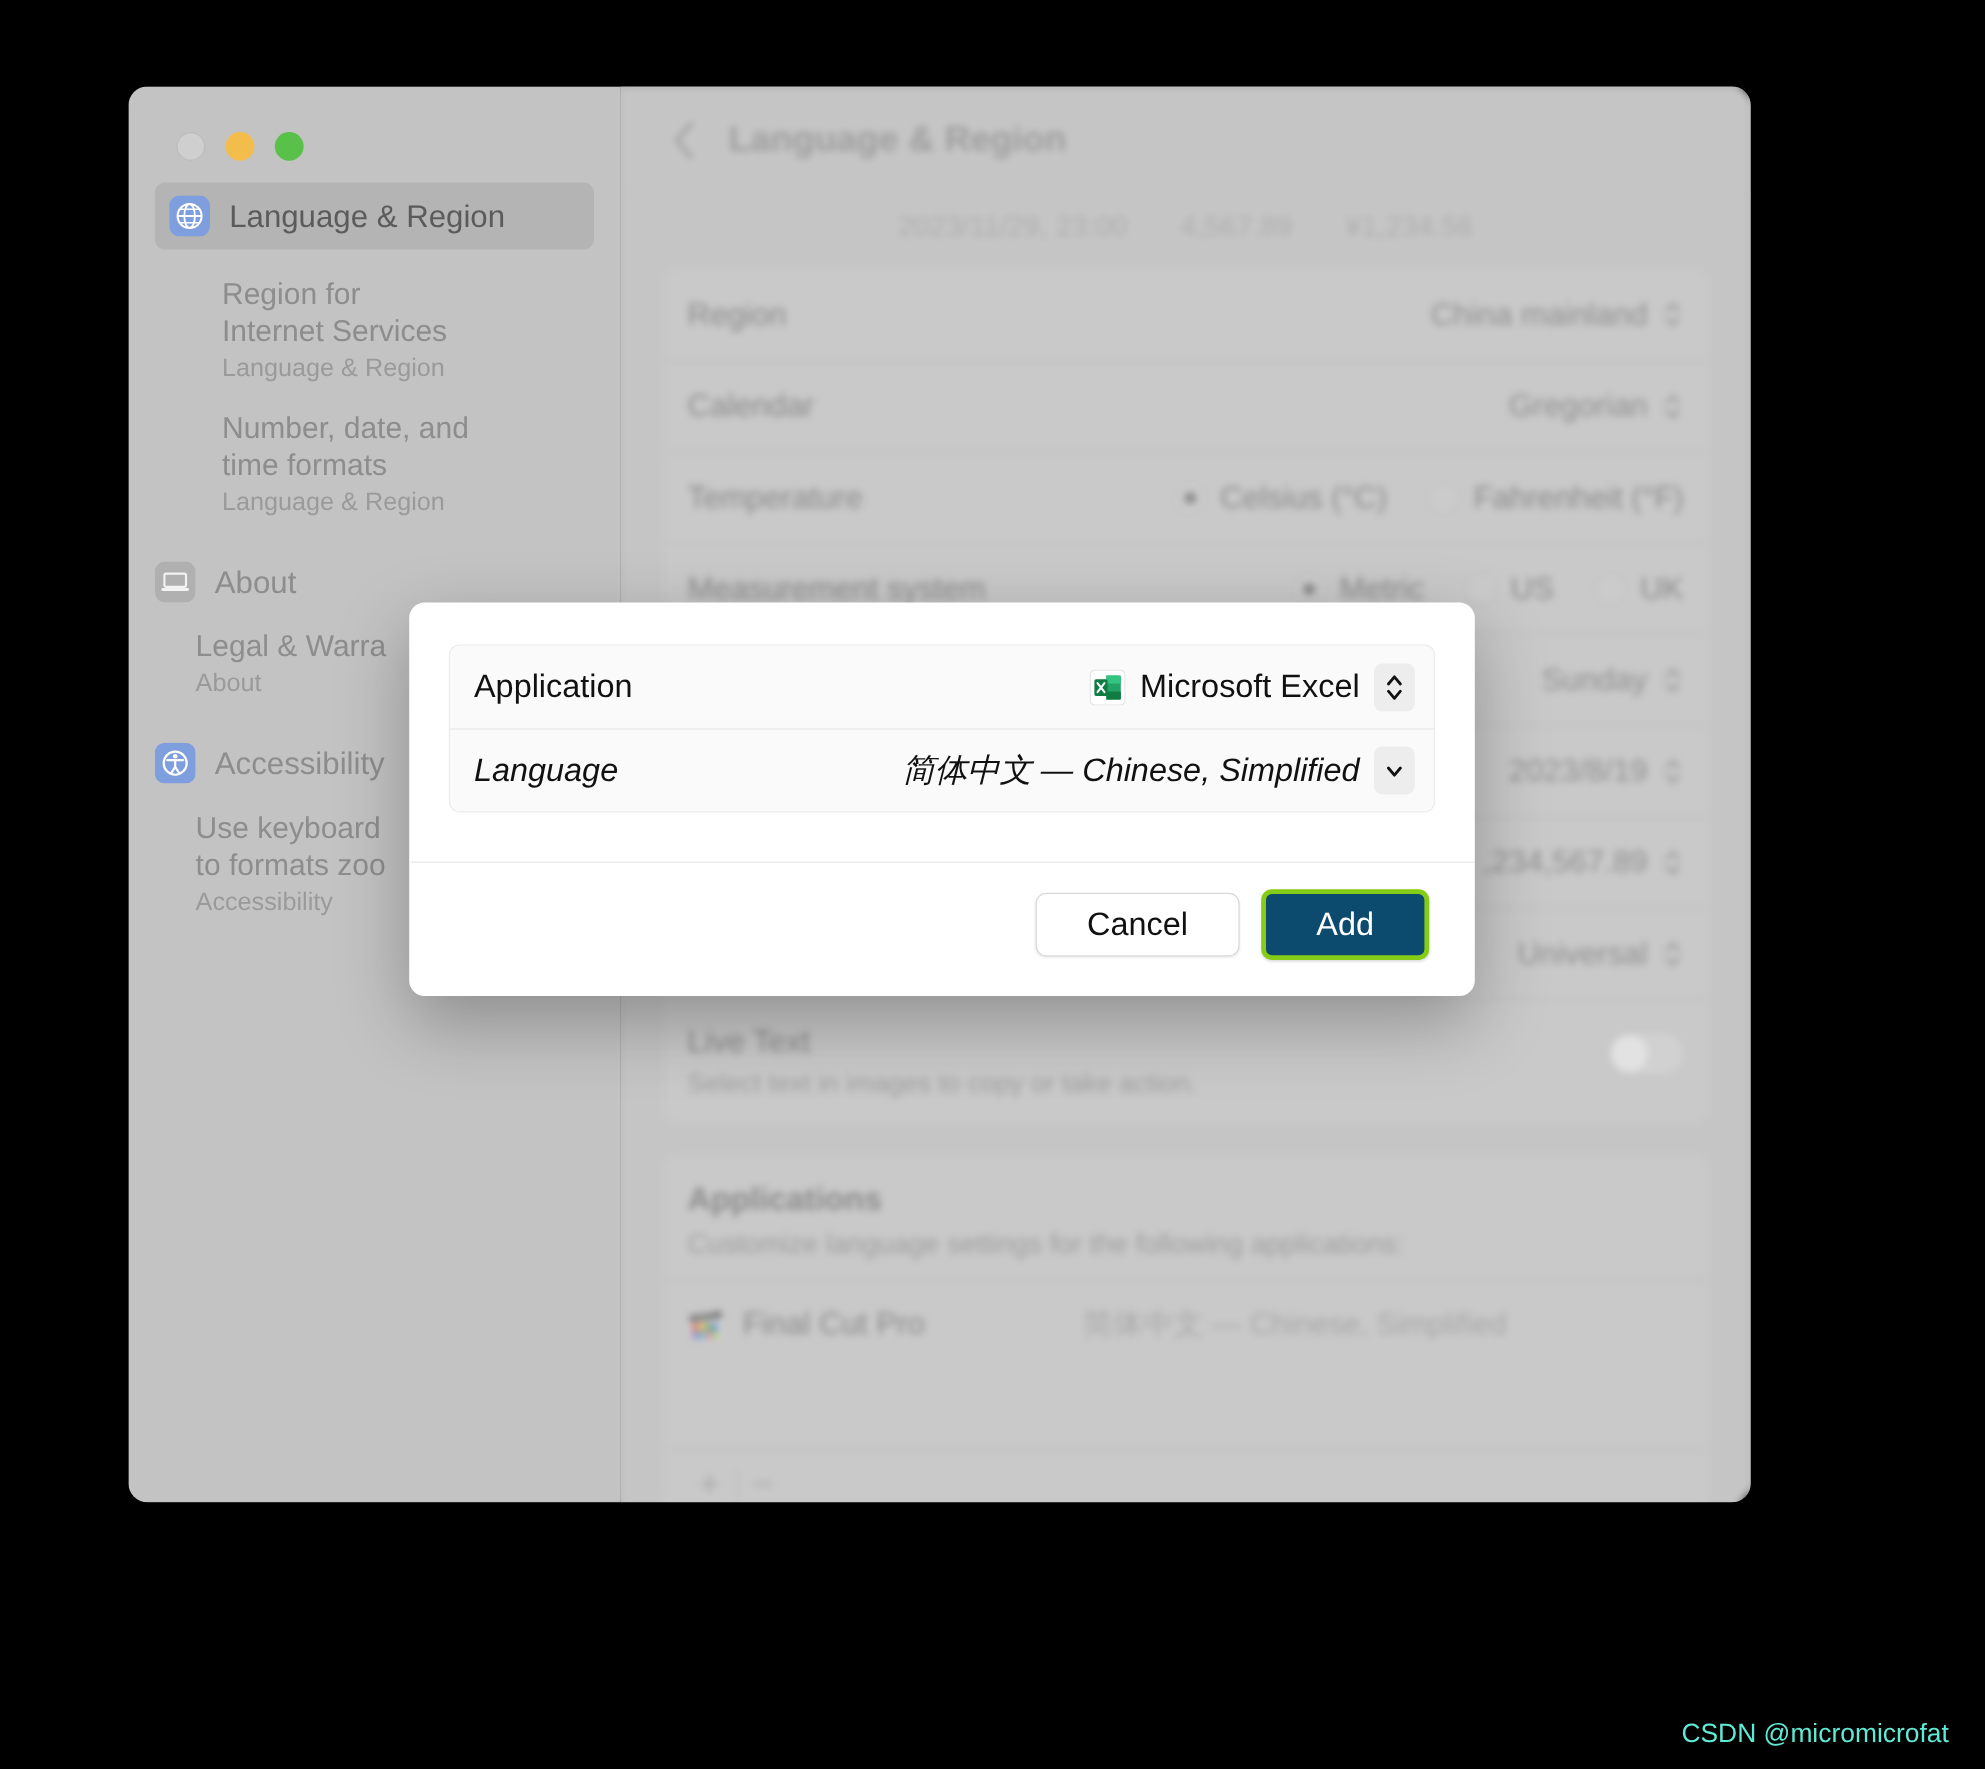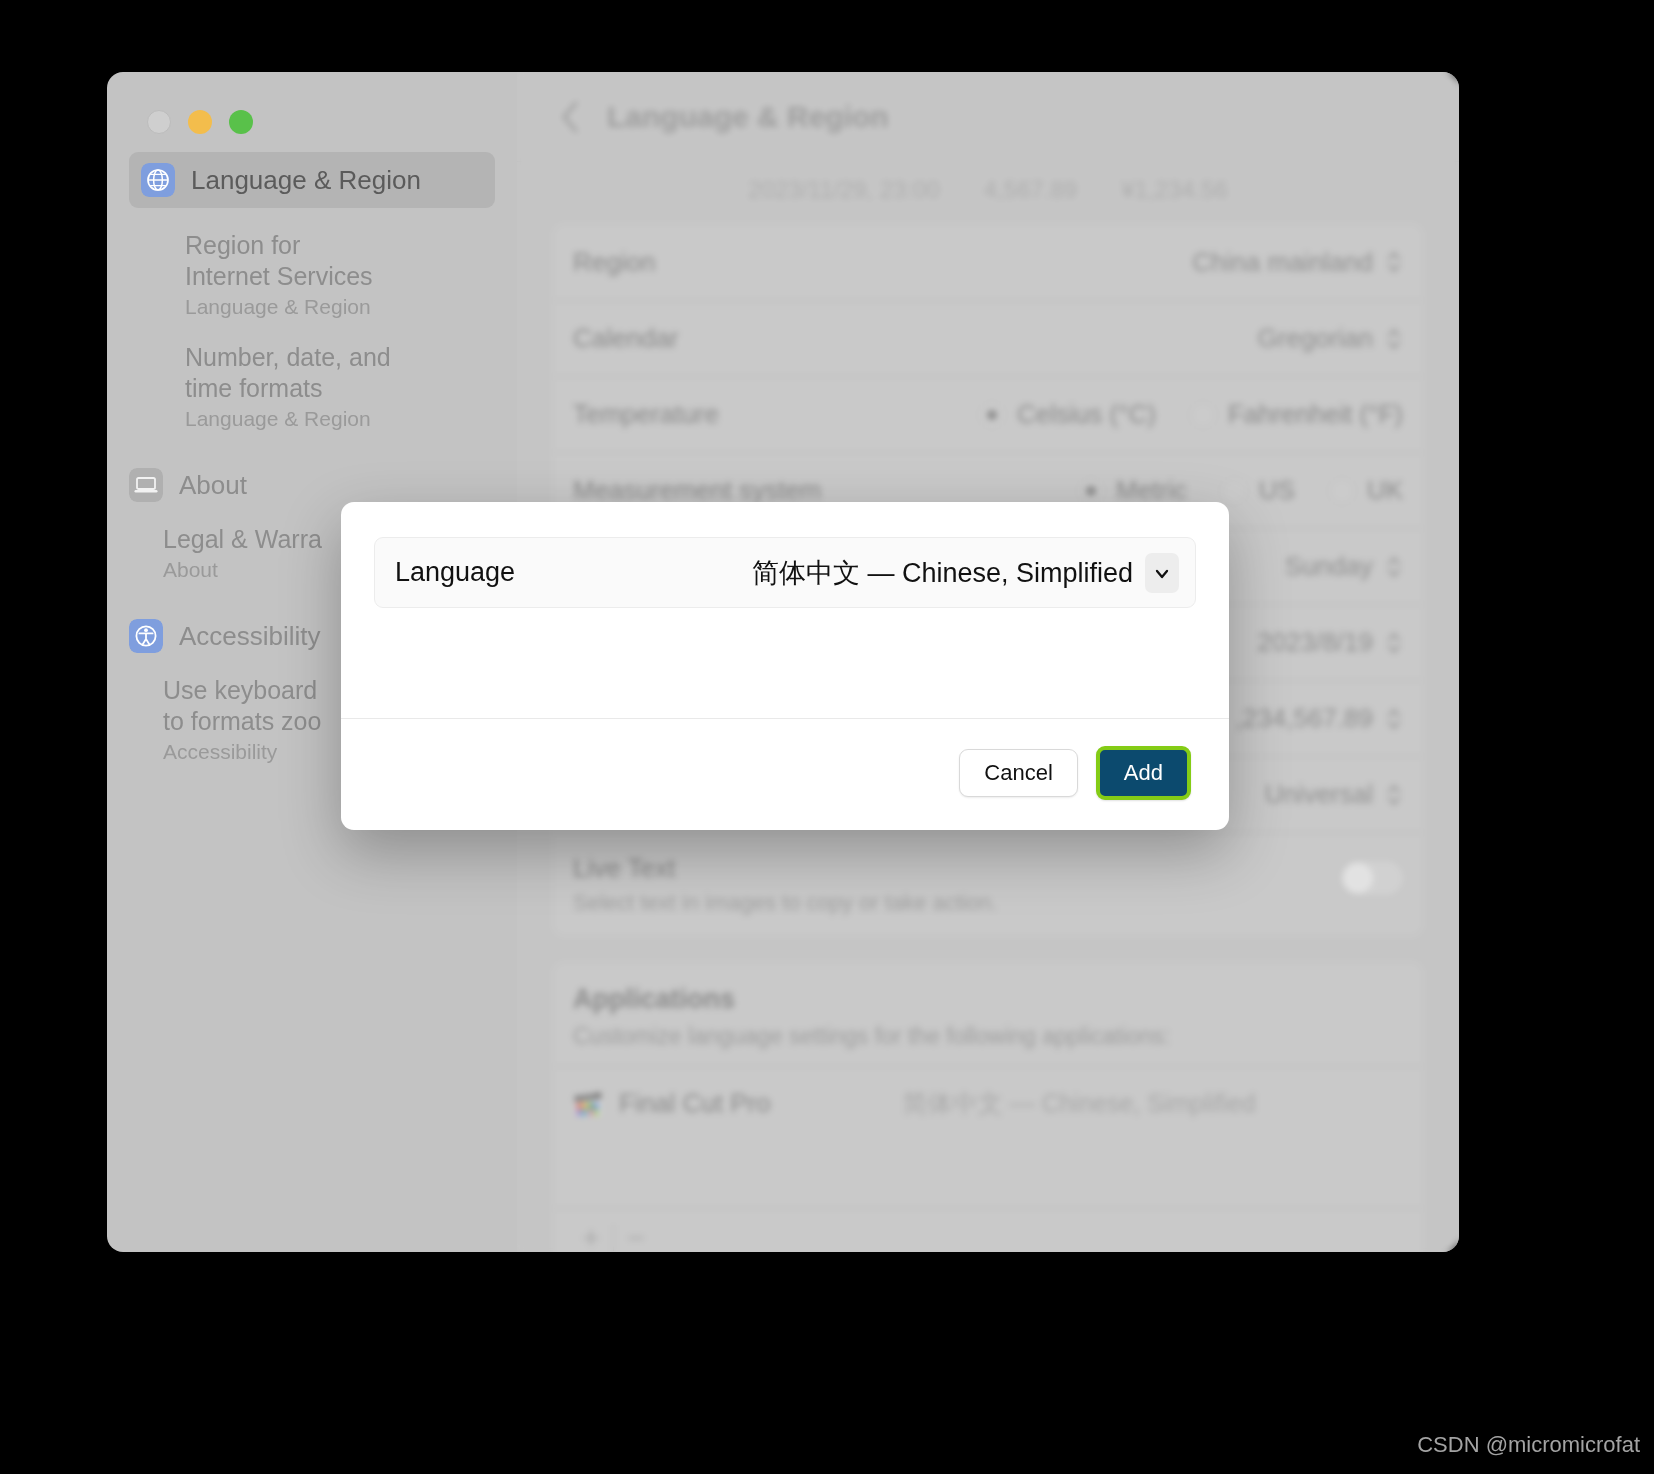--- a/index.html
+++ b/index.html
@@ -231,39 +231,39 @@
   }
   .modal-divider {
     position: absolute; left: 0; right: 0; top: 216px;
     height: 1px; background: #e9e9e9;
   }
   .modal-actions {
     position: absolute; right: 38px; bottom: 30px;
     display: flex; align-items: center; gap: 18px;
   }
   .btn {
-    font-size: 22px; border-radius: 9px;
-    padding: 12px 24px; line-height: 1;
+    font-size: 27px; border-radius: 9px;
+    padding: 12px 42px; line-height: 1;
   }
   .btn-cancel {
     background: #fff; color: #111;
     border: 1px solid #d9d9d9;
     box-shadow: 0 1px 2px rgba(0,0,0,.08);
   }
   .btn-add {
     background: #0c4a6e; color: #fff;
     border: 4px solid #84cc16;
     box-shadow: 0 1px 2px rgba(0,0,0,.12);
   }
 
   .watermark {
     position: absolute;
-    right: 14px; bottom: 16px;
+    right: 30px; bottom: 16px;
     font-size: 22px;
-    color: #a3a3a3;
+    color: #5eead4;
   }
 </style>
 </head>
 <body>
 
 <div id="root">
 
   <div class="window">
 
     <div class="sidebar">
@@ -497,20 +497,40 @@
       </div>
 
       <div class="scrim"></div>
     </div>
   </div>
 
   <div class="modal">
 
     <div class="modal-fields">
 
+      <div class="mfield">
+        <div class="mlabel">Application</div>
+        <div class="mvalue">
+          <svg class="excel-icon" viewBox="0 0 30 30">
+            <rect x="0.5" y="0.5" width="29" height="29" rx="4" fill="#ffffff" stroke="#e3e3e3"></rect>
+            <path d="M14 5 H24.5 A1.5 1.5 0 0 1 26 6.5 V23.5 A1.5 1.5 0 0 1 24.5 25 H14 Z" fill="#21a366"></path>
+            <rect x="14" y="5" width="12" height="6.7" fill="#33c481"></rect>
+            <rect x="14" y="18.3" width="12" height="6.7" fill="#107c41"></rect>
+            <rect x="4" y="8" width="11" height="14" rx="1.4" fill="#107c41"></rect>
+            <path d="M6.6 11.2 L12.4 18.8 M12.4 11.2 L6.6 18.8" stroke="#ffffff" stroke-width="1.7" stroke-linecap="round"></path>
+          </svg>
+          <span>Microsoft Excel</span>
+          <span class="popup-chev">
+            <svg viewBox="0 0 18 26" width="18" height="26">
+              <polyline points="4,10 9,4 14,10" fill="none" stroke="#111" stroke-width="2.3" stroke-linecap="round" stroke-linejoin="round"></polyline>
+              <polyline points="4,16 9,22 14,16" fill="none" stroke="#111" stroke-width="2.3" stroke-linecap="round" stroke-linejoin="round"></polyline>
+            </svg>
+          </span>
+        </div>
+      </div>
 
       <div class="mfield">
         <div class="mlabel">Language</div>
         <div class="mvalue">
           <span>简体中文 — Chinese, Simplified</span>
           <span class="popup-chev">
             <svg viewBox="0 0 18 18" width="18" height="18">
               <polyline points="4,7 9,13 14,7" fill="none" stroke="#111" stroke-width="2.3" stroke-linecap="round" stroke-linejoin="round"></polyline>
             </svg>
           </span>

